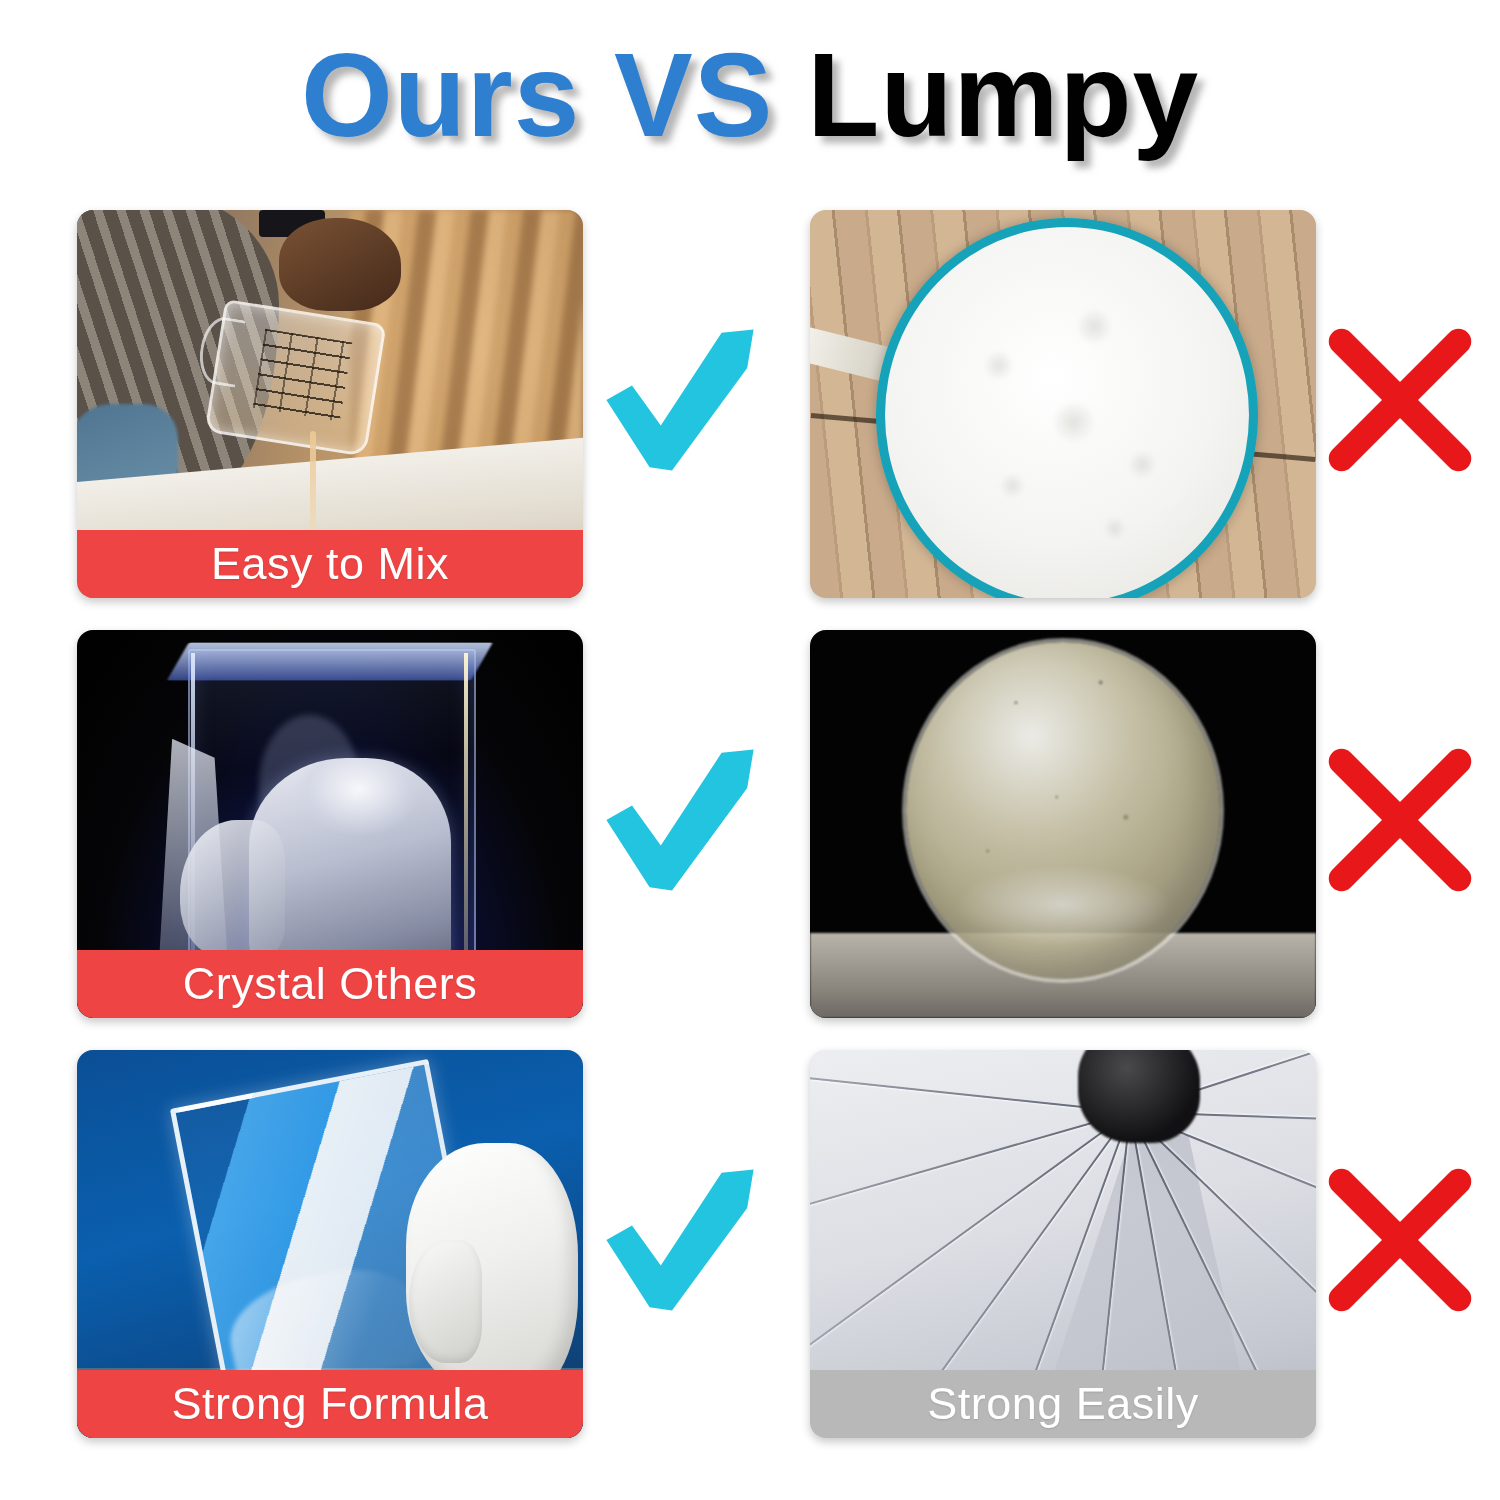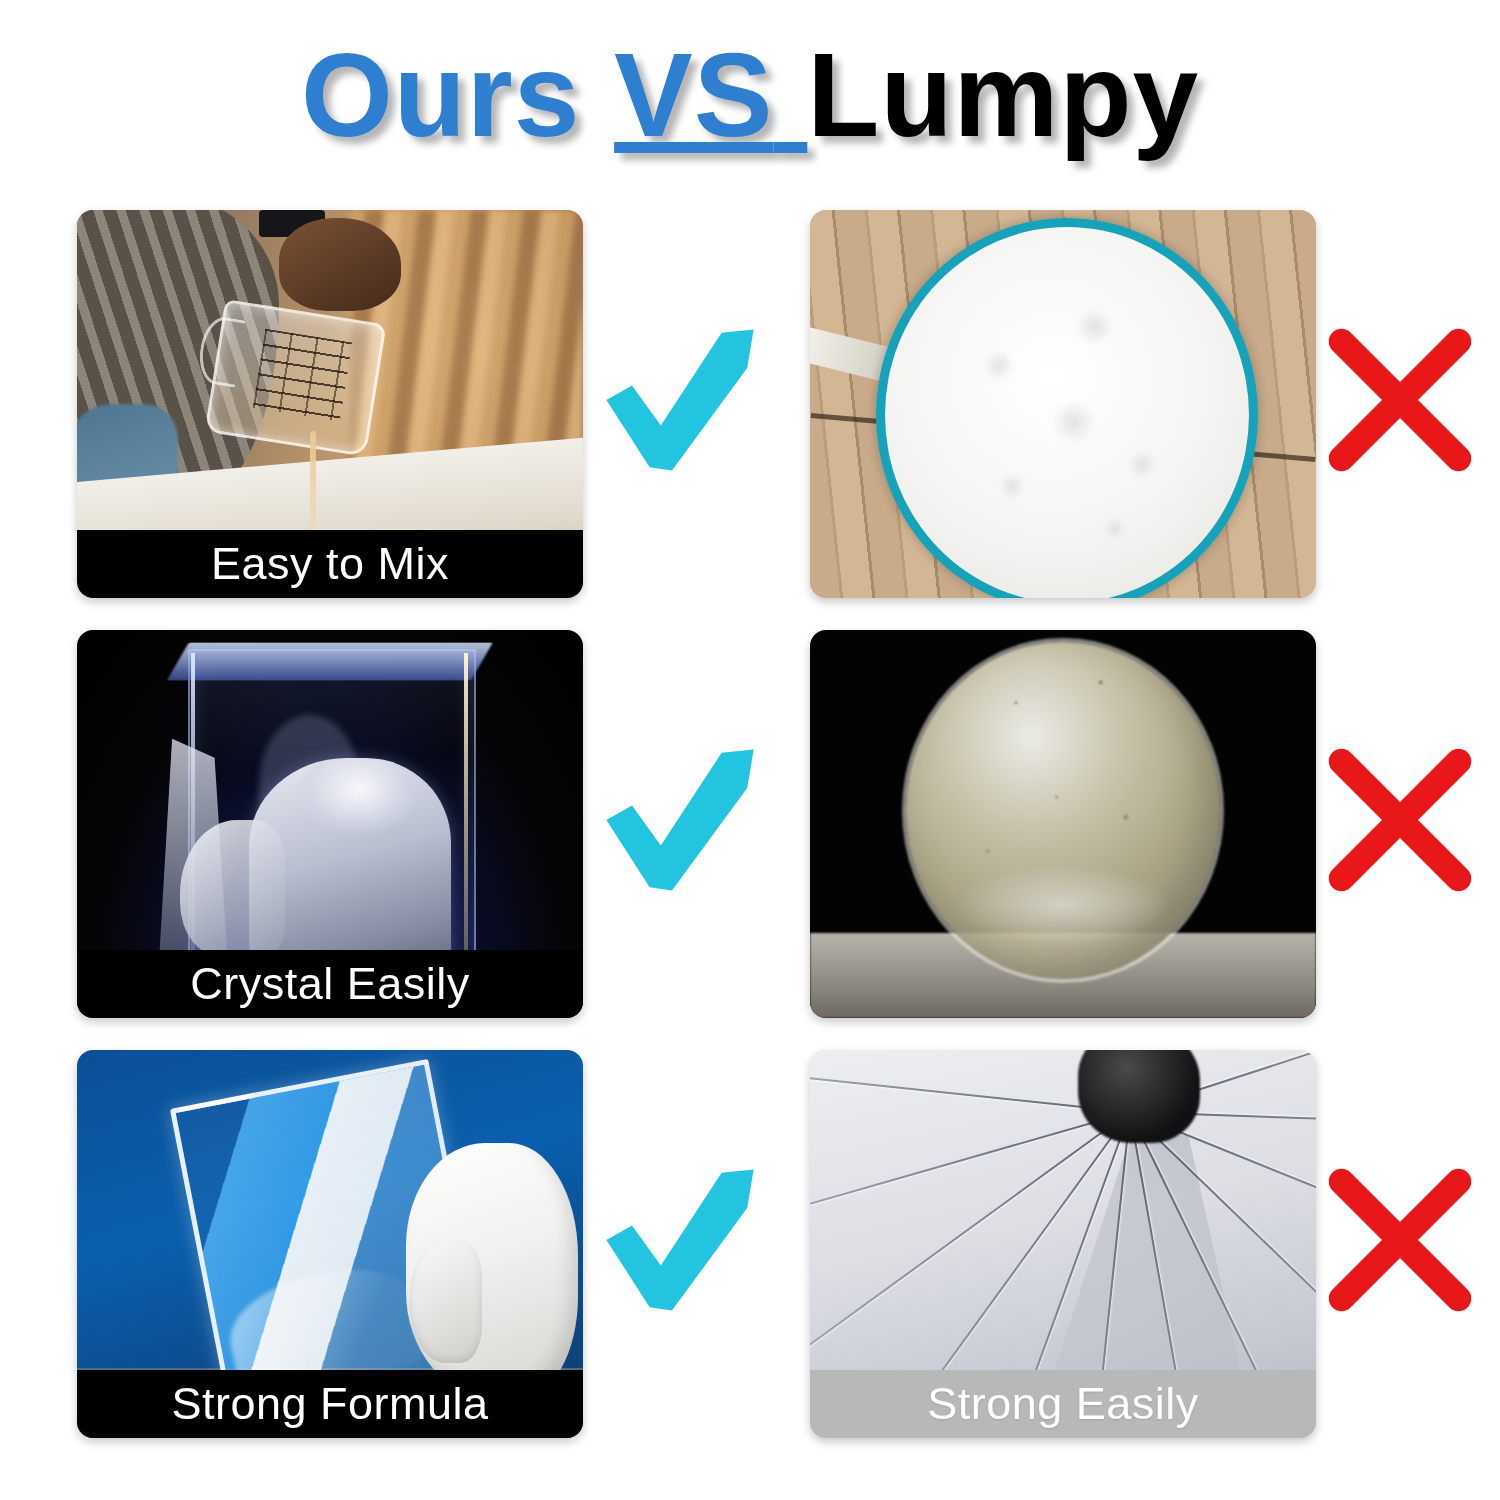--- a/index.html
+++ b/index.html
@@ -25,21 +25,21 @@
   }
   .title {
     font-size: 118px;
     font-weight: bold;
     letter-spacing: 1px;
     line-height: 1;
     white-space: nowrap;
     text-shadow: 7px 7px 7px rgba(120,120,120,0.55);
   }
   .title .ours { color: #2f7fd0; margin-top: 17px; }
-  .title .vs   { color: #2f7fd0; text-decoration: underline; }
+  .title .vs   { color: #2f7fd0; }
   .title .others { color: #010101; }
 
   
   .grid {
     position: absolute;
     top: 190px;
     left: 0;
     width: 1500px;
   }
   .row {
@@ -81,21 +81,21 @@
     align-items: center;
     justify-content: center;
     color: #ffffff;
     font-size: 45px;
     font-weight: 400;
     letter-spacing: 0.5px;
     border-bottom-left-radius: 16px;
     border-bottom-right-radius: 16px;
     text-shadow: 0 1px 2px rgba(0,0,0,0.12);
   }
-  .bar.ours   { background: #000000; }
+  .bar.ours   { background: #ef4444; }
   .bar.others { background: #b8b8b8; }
 
   
   .mark {
     position: absolute;
     top: 50%;
     transform: translateY(-50%);
     width: 160px;
     height: 160px;
   }
@@ -467,21 +467,21 @@
             <div class="cube"></div>
             <div class="cube-top"></div>
             <div class="edge-l"></div>
             <div class="edge-r"></div>
             <div class="ghost"></div>
             <div class="pillar"></div>
             <div class="pieta"></div>
           </div>
         </div>
         <div class="bar ours">
-          <span>Crystal Easily</span>
+          <span>Crystal Others</span>
         </div>
       </div>
     </div>
 
     <div class="mark check">
       <svg viewBox="0 0 100 100" width="160" height="160" aria-hidden="true">
         <path d="M4 50 L20 41 L38 66 L76 8 L96 6 L92 30 L45 94 L31 92 Z" fill="#22c4e0"></path>
       </svg>
     </div>
 

